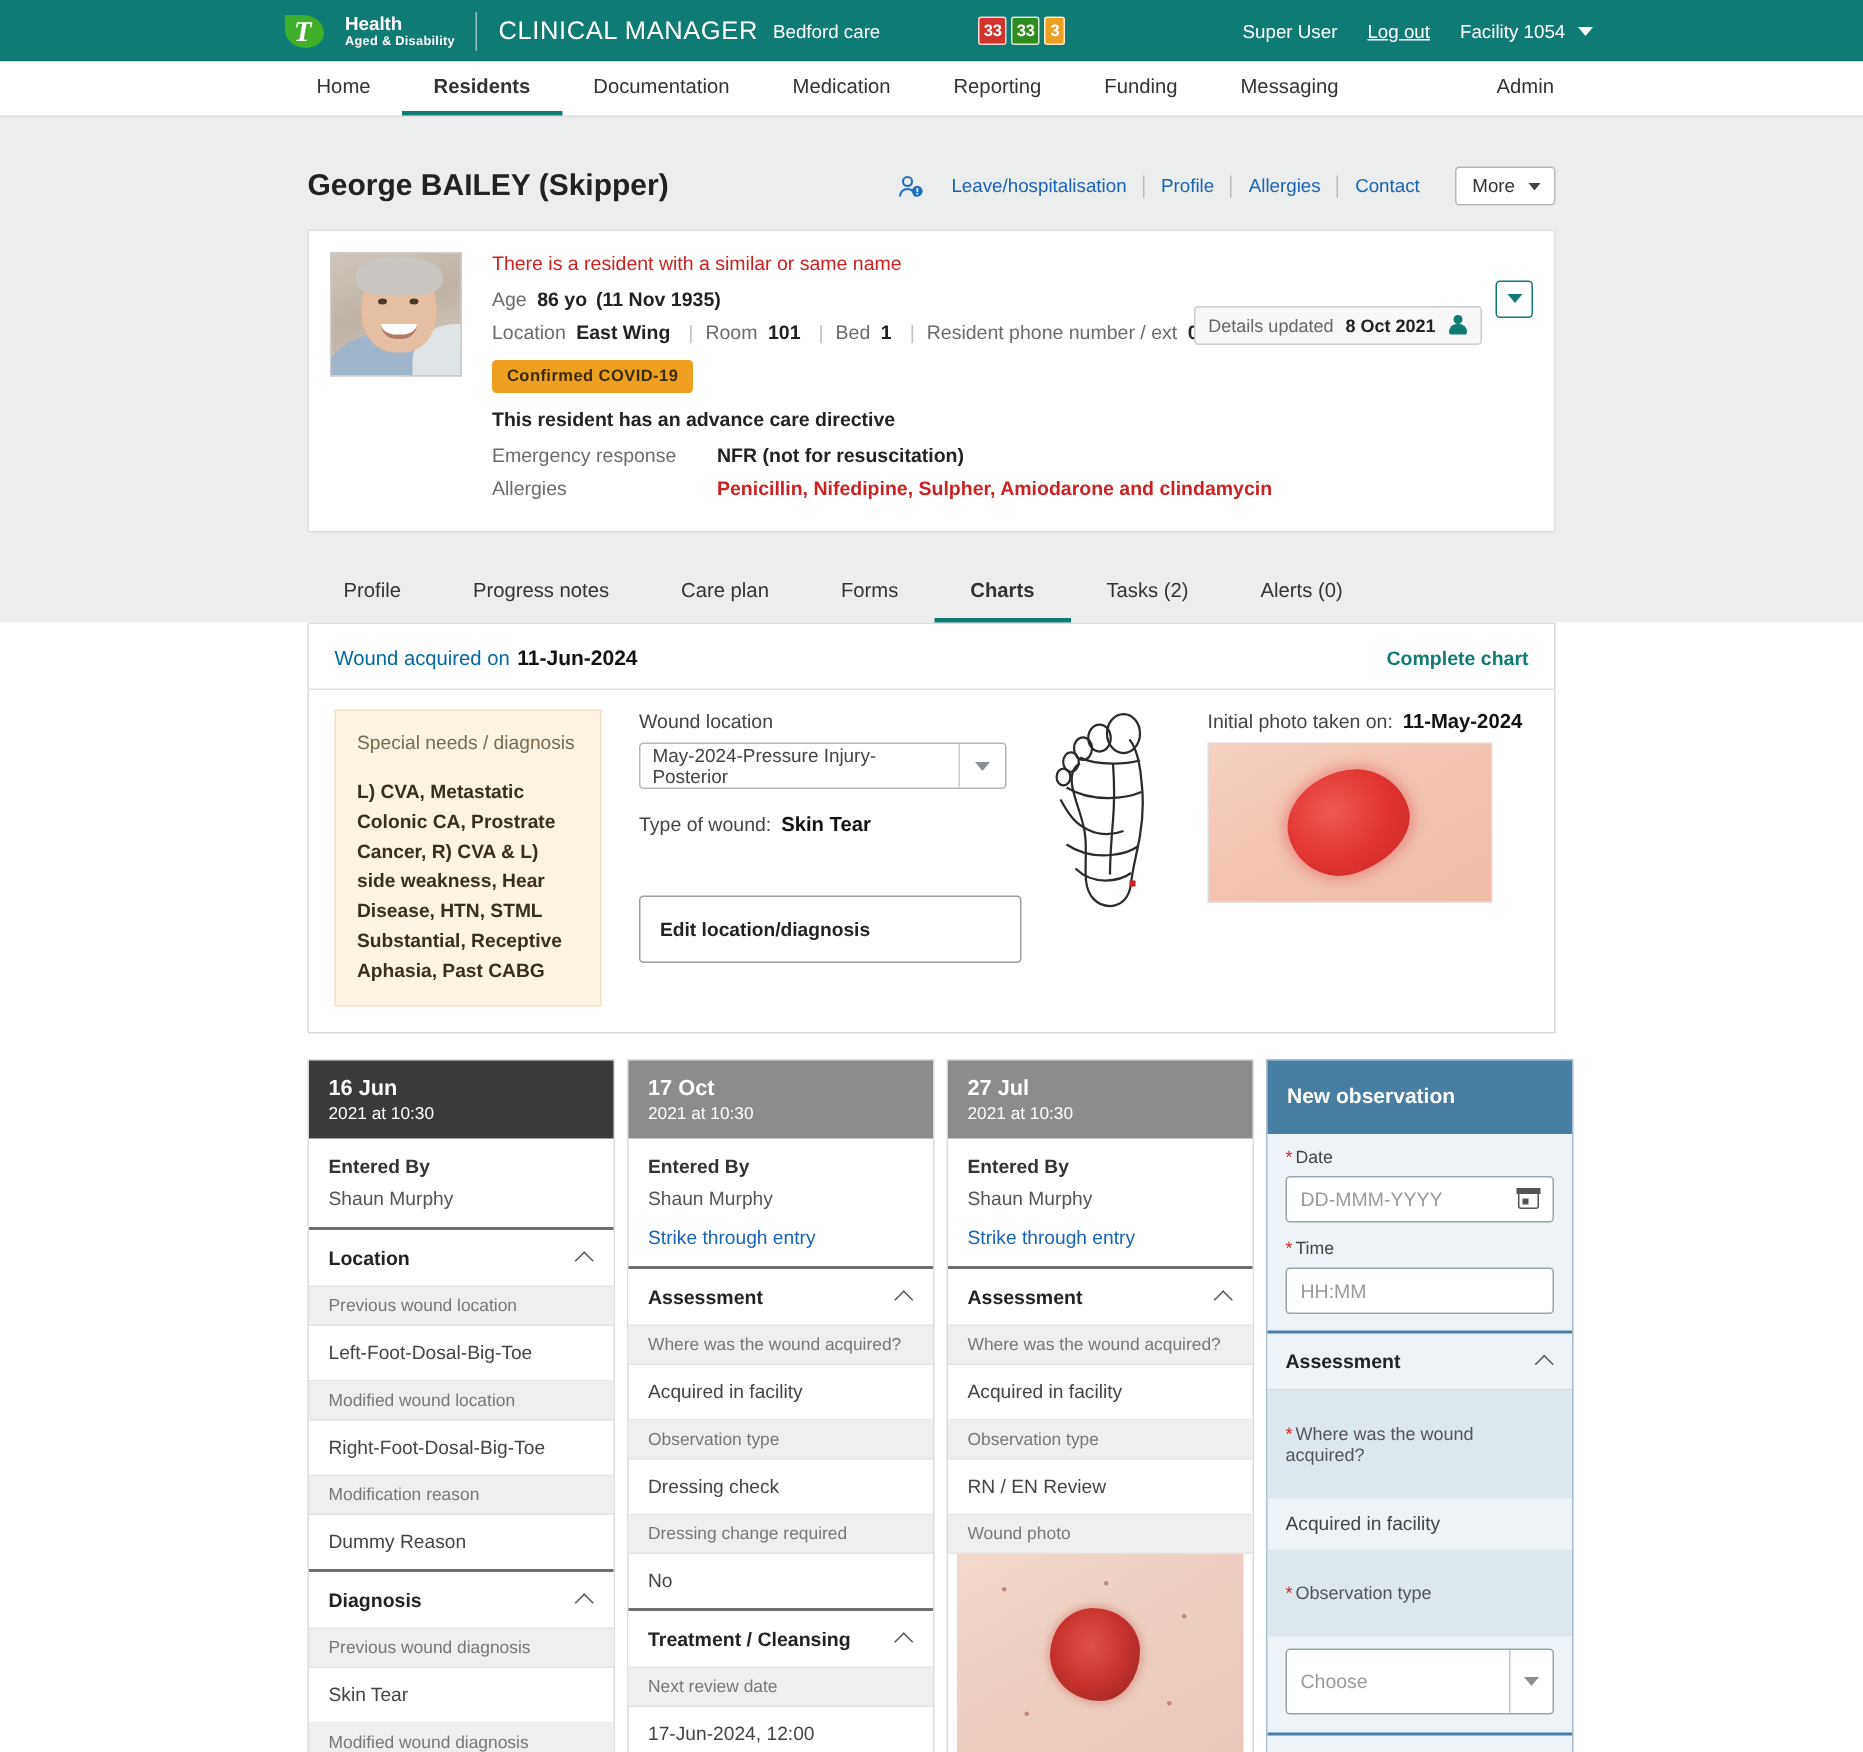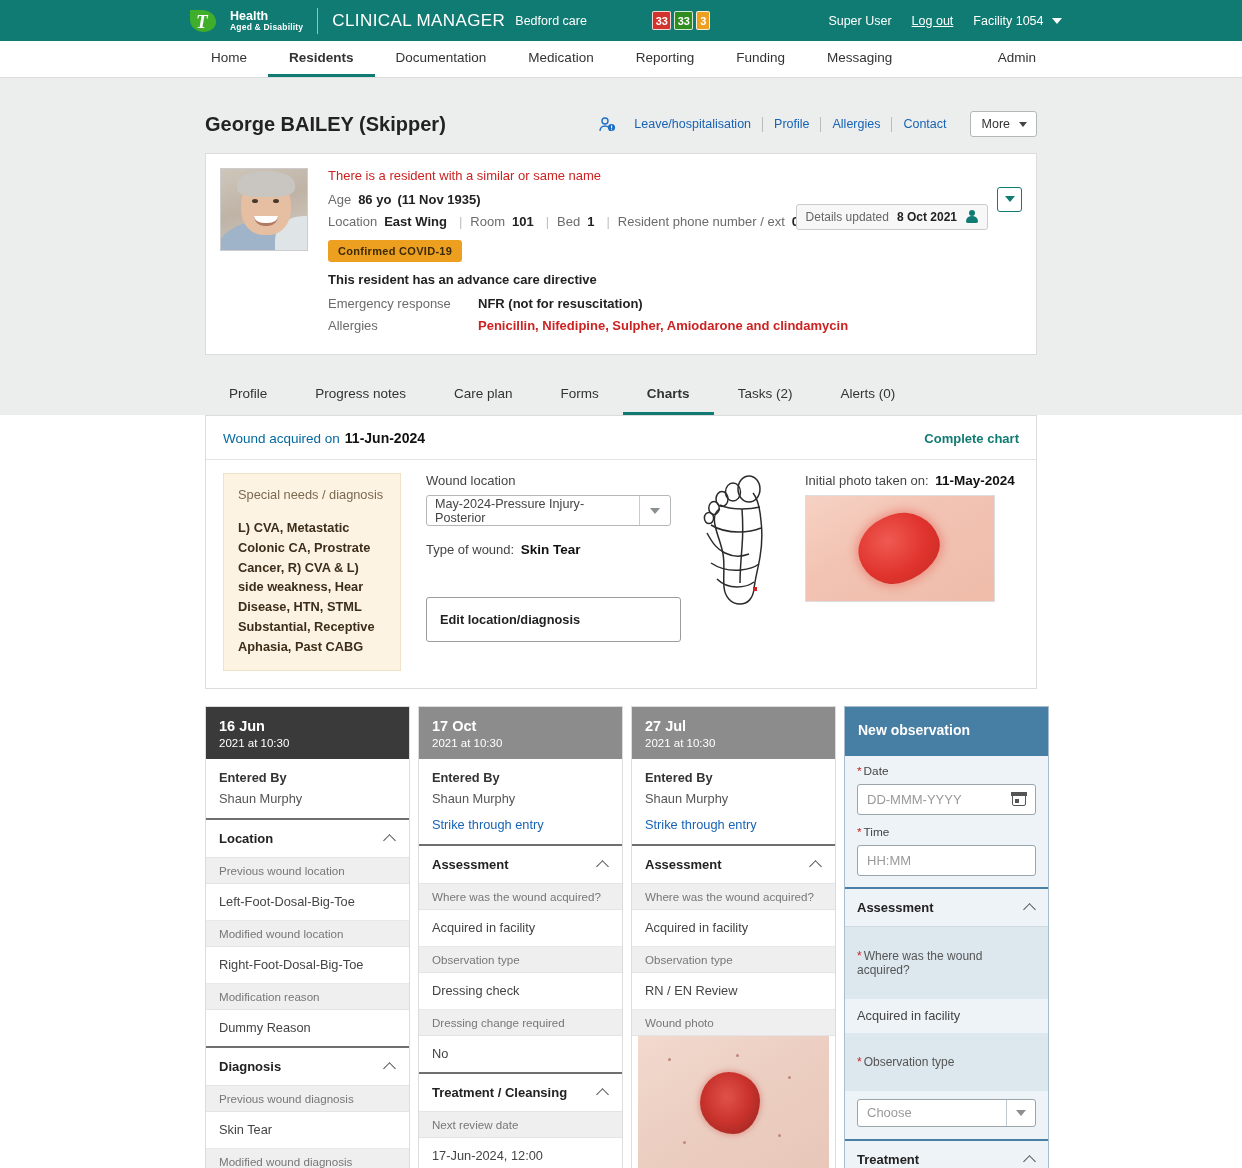--- a/index.html
+++ b/index.html
@@ -293,21 +293,21 @@
   }
   .no-sect .chev { margin-left: auto; width: 11px; height: 11px; position: relative; }
   .no-sect .chev::before {
     content:''; position:absolute; left:0; top:3px; width:8px;height:8px;
     border-left:1.6px solid #555; border-top:1.6px solid #555; transform: rotate(45deg);
   }
   .no-k { background: #dde7ee; color: #555; font-size: 12px; padding: 22px 12px; }
   .no-k .req { color: #cc2222; margin-right: 2px; }
   .no-v { font-size: 12.8px; color: #444; padding: 9px 12px 10px; }
   .no-select {
-    margin: 8px 12px 12px; height: 28px; background: #fff; border: 1px solid #9aa5ab;
+    margin: 8px 12px 12px; height: 44px; background: #fff; border: 1px solid #9aa5ab;
     border-radius: 3px; display: flex; align-items: stretch; font-size: 13px;
   }
   .no-select .sv { flex: 1; display: flex; align-items: center; padding: 0 9px; color: #9a9a9a; }
   .no-select .sbtn { width: 29px; border-left: 1px solid #c2cbd1; display:flex;align-items:center;justify-content:center; }
   .no-select .sbtn i { width:0;height:0;border-left:5px solid transparent;border-right:5px solid transparent;border-top:6px solid #8a8f92; }
   .pw-wrap { padding: 22px 12px 0; }
   .pw-input { height: 31px; background:#fff; border:1px solid #9aa5ab; border-radius:3px; display:flex;align-items:center;padding:0 9px; }
   .pw-input .sp { flex:1; }
 </style>
 </head>

